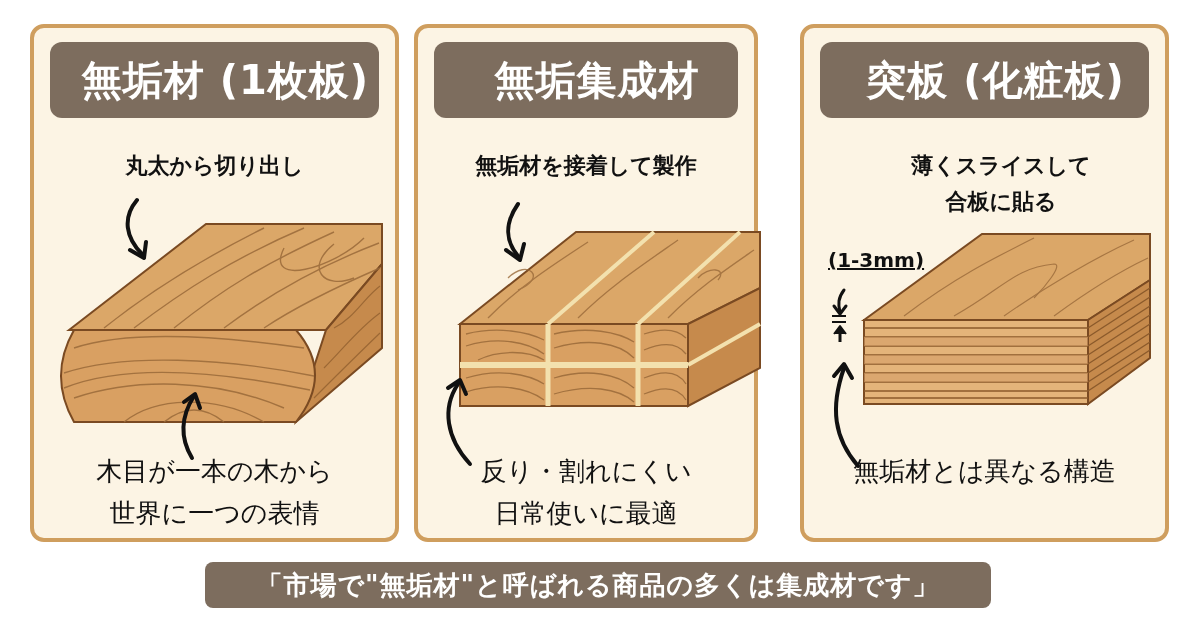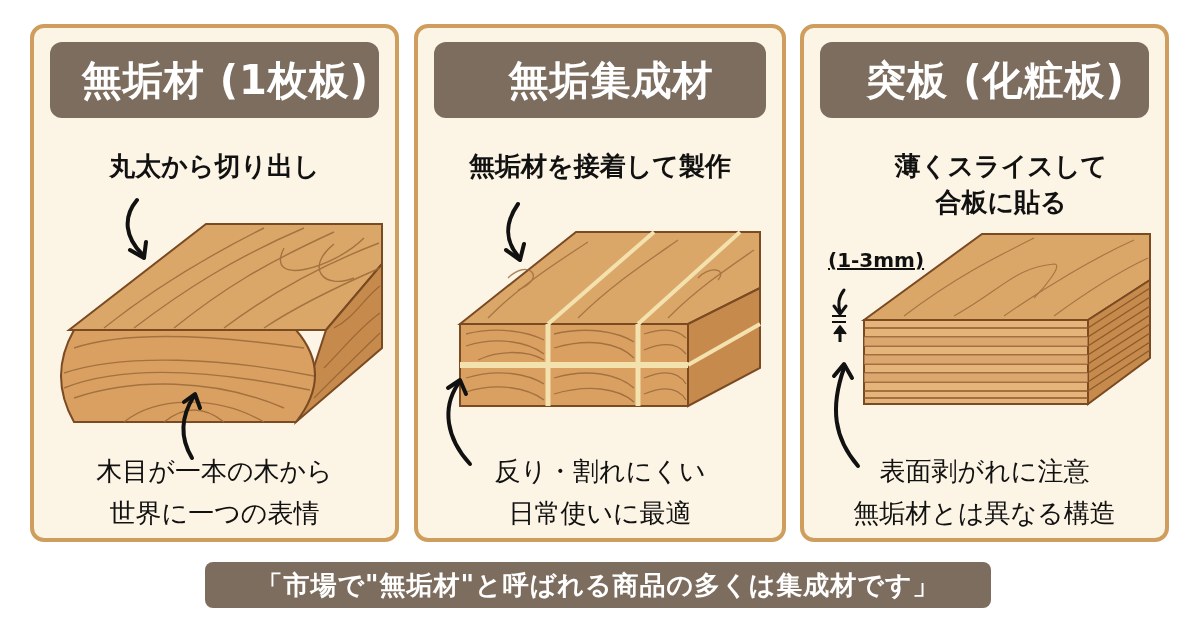--- a/index.html
+++ b/index.html
@@ -12,21 +12,21 @@
     background:#fcf4e4; border:4px solid #cf9e5e; border-radius:14px; box-sizing:border-box;
   }
   .title-bar {
     position:absolute; left:16px; right:16px; top:14px; height:76px;
     background:#7d6d5e; border-radius:12px; color:#ffffff;
     display:flex; align-items:center; justify-content:center;
     font-size:40px; font-weight:bold; letter-spacing:1px;padding-left:22px;
   }
   .top-caption {
     position:absolute; left:0; right:0; text-align:center;
-    font-size:26px; font-weight:bold; color:#111; line-height:36px;
+    font-size:22px; font-weight:bold; color:#111; line-height:36px;
   }
   .bottom-caption {
     position:absolute; left:0; right:0; text-align:center;
     font-size:26px; font-weight:normal; color:#111; line-height:42px;
   }
   .illus { position:absolute; left:0; top:0; }
   .banner {
     position:absolute; left:205px; top:562px; width:786px; height:46px;
     background:#7d6d5e; border-radius:8px; color:#fff;
     display:flex; align-items:center; justify-content:center;
@@ -81,21 +81,21 @@
     <path d="M96,222 L110,230 L112,214" fill="none" stroke="#111" stroke-width="4" stroke-linecap="round" stroke-linejoin="round"></path>
     <path d="M158,430 C146,410 146,390 160,368" fill="none" stroke="#111" stroke-width="4" stroke-linecap="round"></path>
     <path d="M150,374 L161,366 L166,380" fill="none" stroke="#111" stroke-width="4" stroke-linecap="round" stroke-linejoin="round"></path>
   </svg>
   <div class="bottom-caption" style="top:422px;">
     <div>木目が一本の木から</div>
     <div>世界に一つの表情</div>
   </div>
 </div>
 
-<div class="card" style="left:414px; width:372px;">
+<div class="card" style="left:414px; width:344px;">
   <div class="title-bar">無垢集成材</div>
   <div class="top-caption" style="top:120px;">
     <div>無垢材を接着して製作</div>
   </div>
   <svg class="illus" width="372" height="518" viewBox="0 0 372 518">
 
     <polygon points="42,296 158,204 342,204 342,260 270,296" fill="#dba768" stroke="#7a4a22" stroke-width="2"></polygon>
 
     <polygon points="342,260 342,340 270,378 270,296" fill="#c68a4c" stroke="#7a4a22" stroke-width="2"></polygon>
 
@@ -198,18 +198,17 @@
     <line x1="28" y1="294" x2="42" y2="294" stroke="#111" stroke-width="2"></line>
     <path d="M40,262 C34,270 34,276 36,284" fill="none" stroke="#111" stroke-width="3" stroke-linecap="round"></path>
     <path d="M30,278 L36,286 L42,278" fill="none" stroke="#111" stroke-width="3" stroke-linecap="round" stroke-linejoin="round"></path>
     <line x1="36" y1="314" x2="36" y2="300" stroke="#111" stroke-width="3"></line>
     <path d="M30,306 L36,298 L42,306" fill="#111" stroke="#111" stroke-width="2" stroke-linejoin="round"></path>
 
     <path d="M54,438 C30,410 26,380 40,340" fill="none" stroke="#111" stroke-width="4" stroke-linecap="round"></path>
     <path d="M30,348 L40,336 L48,350" fill="none" stroke="#111" stroke-width="4" stroke-linecap="round" stroke-linejoin="round"></path>
   </svg>
   <div class="bottom-caption" style="top:422px;">
-    <div>表面剥がれに注意</div>
     <div>無垢材とは異なる構造</div>
   </div>
 </div>
 
 <div class="banner">「市場で"無垢材"と呼ばれる商品の多くは集成材です」</div>
 
 </body></html>

